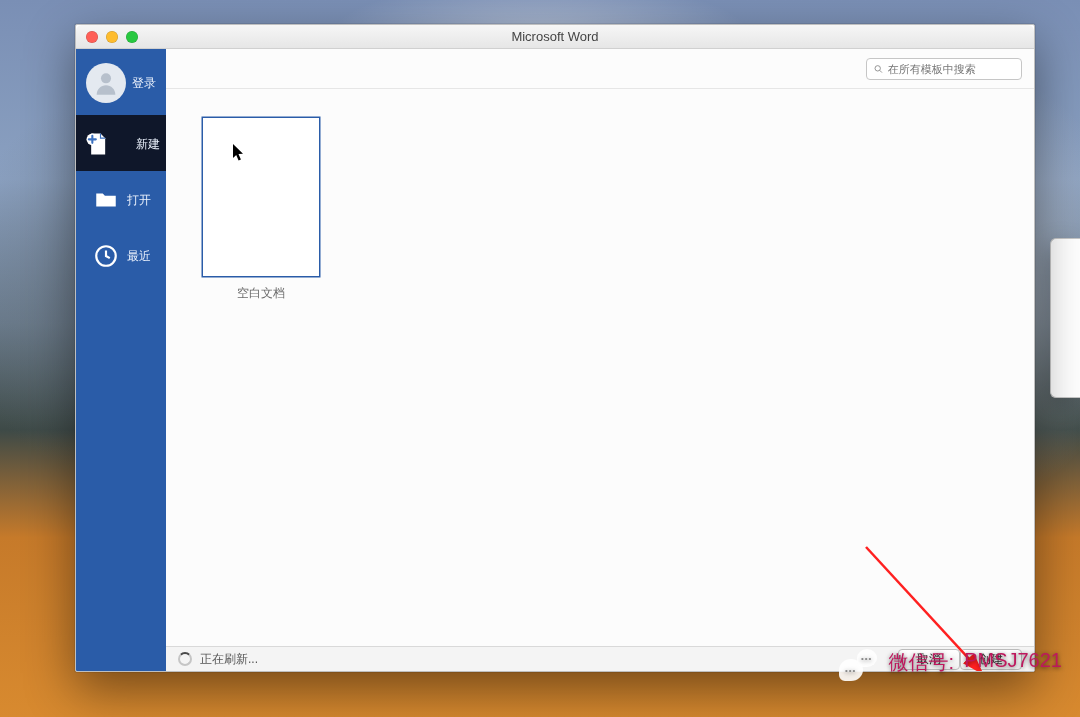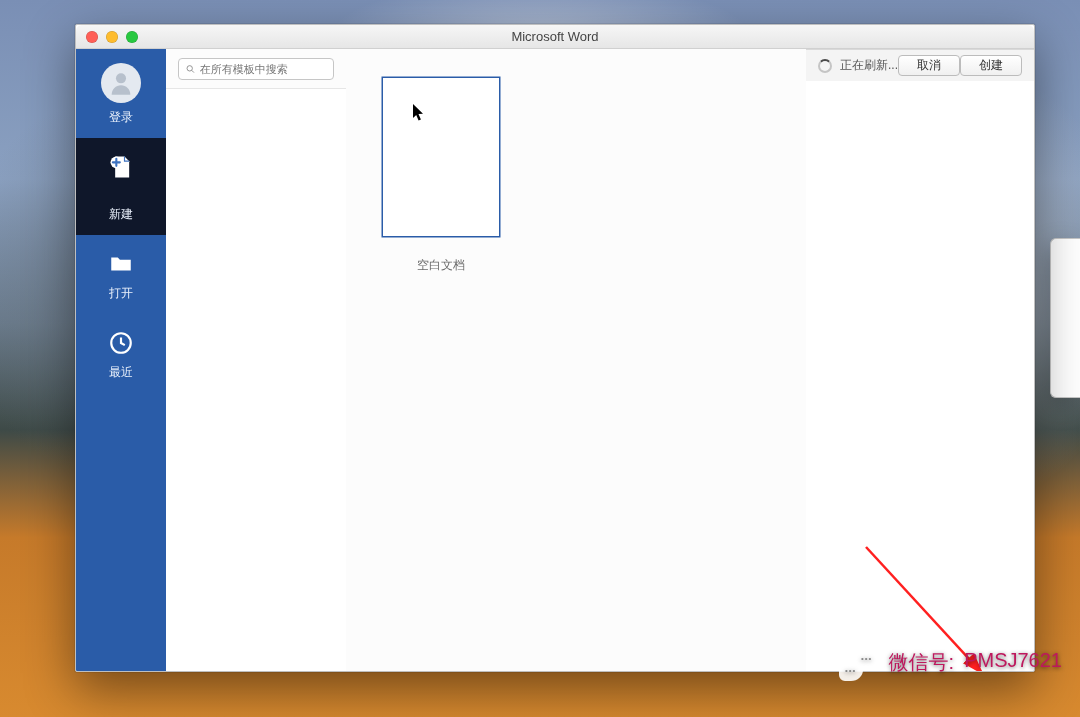--- a/index.html
+++ b/index.html
@@ -33,56 +33,56 @@
     .dot.red{background:#ff5f57;} .dot.yellow{background:#febc2e;} .dot.green{background:#28c840;}
     .title { position:absolute; left:0; right:0; text-align:center; font-size:13px; color:#444; pointer-events:none;}
 
     .body { flex:1; display:flex; min-height:0; }
 
     .sidebar {
       width:90px; background:#2a5ca8; color:#fff; display:flex; flex-direction:column;
       align-items:stretch;
     }
     .side-item {
-      display:flex; flex-direction:column; align-items:center; justify-content:center;
+      display:flex; flex-direction:row; align-items:center; justify-content:center;
       gap:6px; padding:14px 0 12px; color:#e9f0fb; font-size:12px; cursor:pointer;
     }
     .side-item.active { background:#0f172a;gap:24px; }
     .avatar {
       width:40px; height:40px; border-radius:50%; background:#e4e9f0;
       display:flex; align-items:center; justify-content:center;
     }
     .side-icon { width:30px; height:30px; display:flex; align-items:center; justify-content:center; }
 
-    .main { flex:1; display:flex; flex-direction:row; min-width:0; }
+    .main { flex:1; display:flex; flex-direction:column; min-width:0; }
 
     .searchbar {
       height:40px; display:flex; justify-content:flex-end; align-items:center;
       padding:0 12px; background:#fcfcfc; border-bottom:1px solid #e6e6e6;
     }
     .search {
       width:156px; height:22px; display:flex; align-items:center; gap:4px;
       border:1px solid #c6c6c6; border-radius:4px; background:#fff; padding:0 6px;
       font-size:11px; color:#8a8a8a;
     }
     .search input { border:none; outline:none; width:100%; font-size:11px; color:#444; background:transparent;}
 
     .gallery { flex:1; background:#fcfcfc; padding:28px 36px; overflow:auto; }
-    .tile { width:118px; display:flex; flex-direction:column; align-items:center; gap:20px; cursor:pointer;}
+    .tile { width:118px; display:flex; flex-direction:column; align-items:center; gap:8px; cursor:pointer;}
     .thumb {
       width:118px; height:160px; background:#fff; border:1px solid #2a5ca8;
       box-shadow: 0 0 0 .5px #2a5ca8; position:relative;
     }
     .cursor-overlay {
       position:absolute; left:30px; top:26px; width:12px; height:18px; pointer-events:none;
     }
     .tile-label { font-size:12px; color:#6a6a6a; }
 
     .statusbar {
-      height:32px; display:flex; align-items:center; justify-content:space-between;
+      height:25px; display:flex; align-items:center; justify-content:space-between;
       padding:0 12px; background:#f4f4f4; border-top:1px solid #d9d9d9;
     }
     .status-left { display:flex; align-items:center; gap:8px; font-size:12px; color:#555; }
     .spinner {
       width:14px; height:14px; border:2px solid #c5c5c5; border-top-color:#4a4a4a;
       border-radius:50%;
     }
     .status-right { display:flex; }
     .btn {
       min-width:62px; height:21px; padding:0 12px; font-size:12px;

